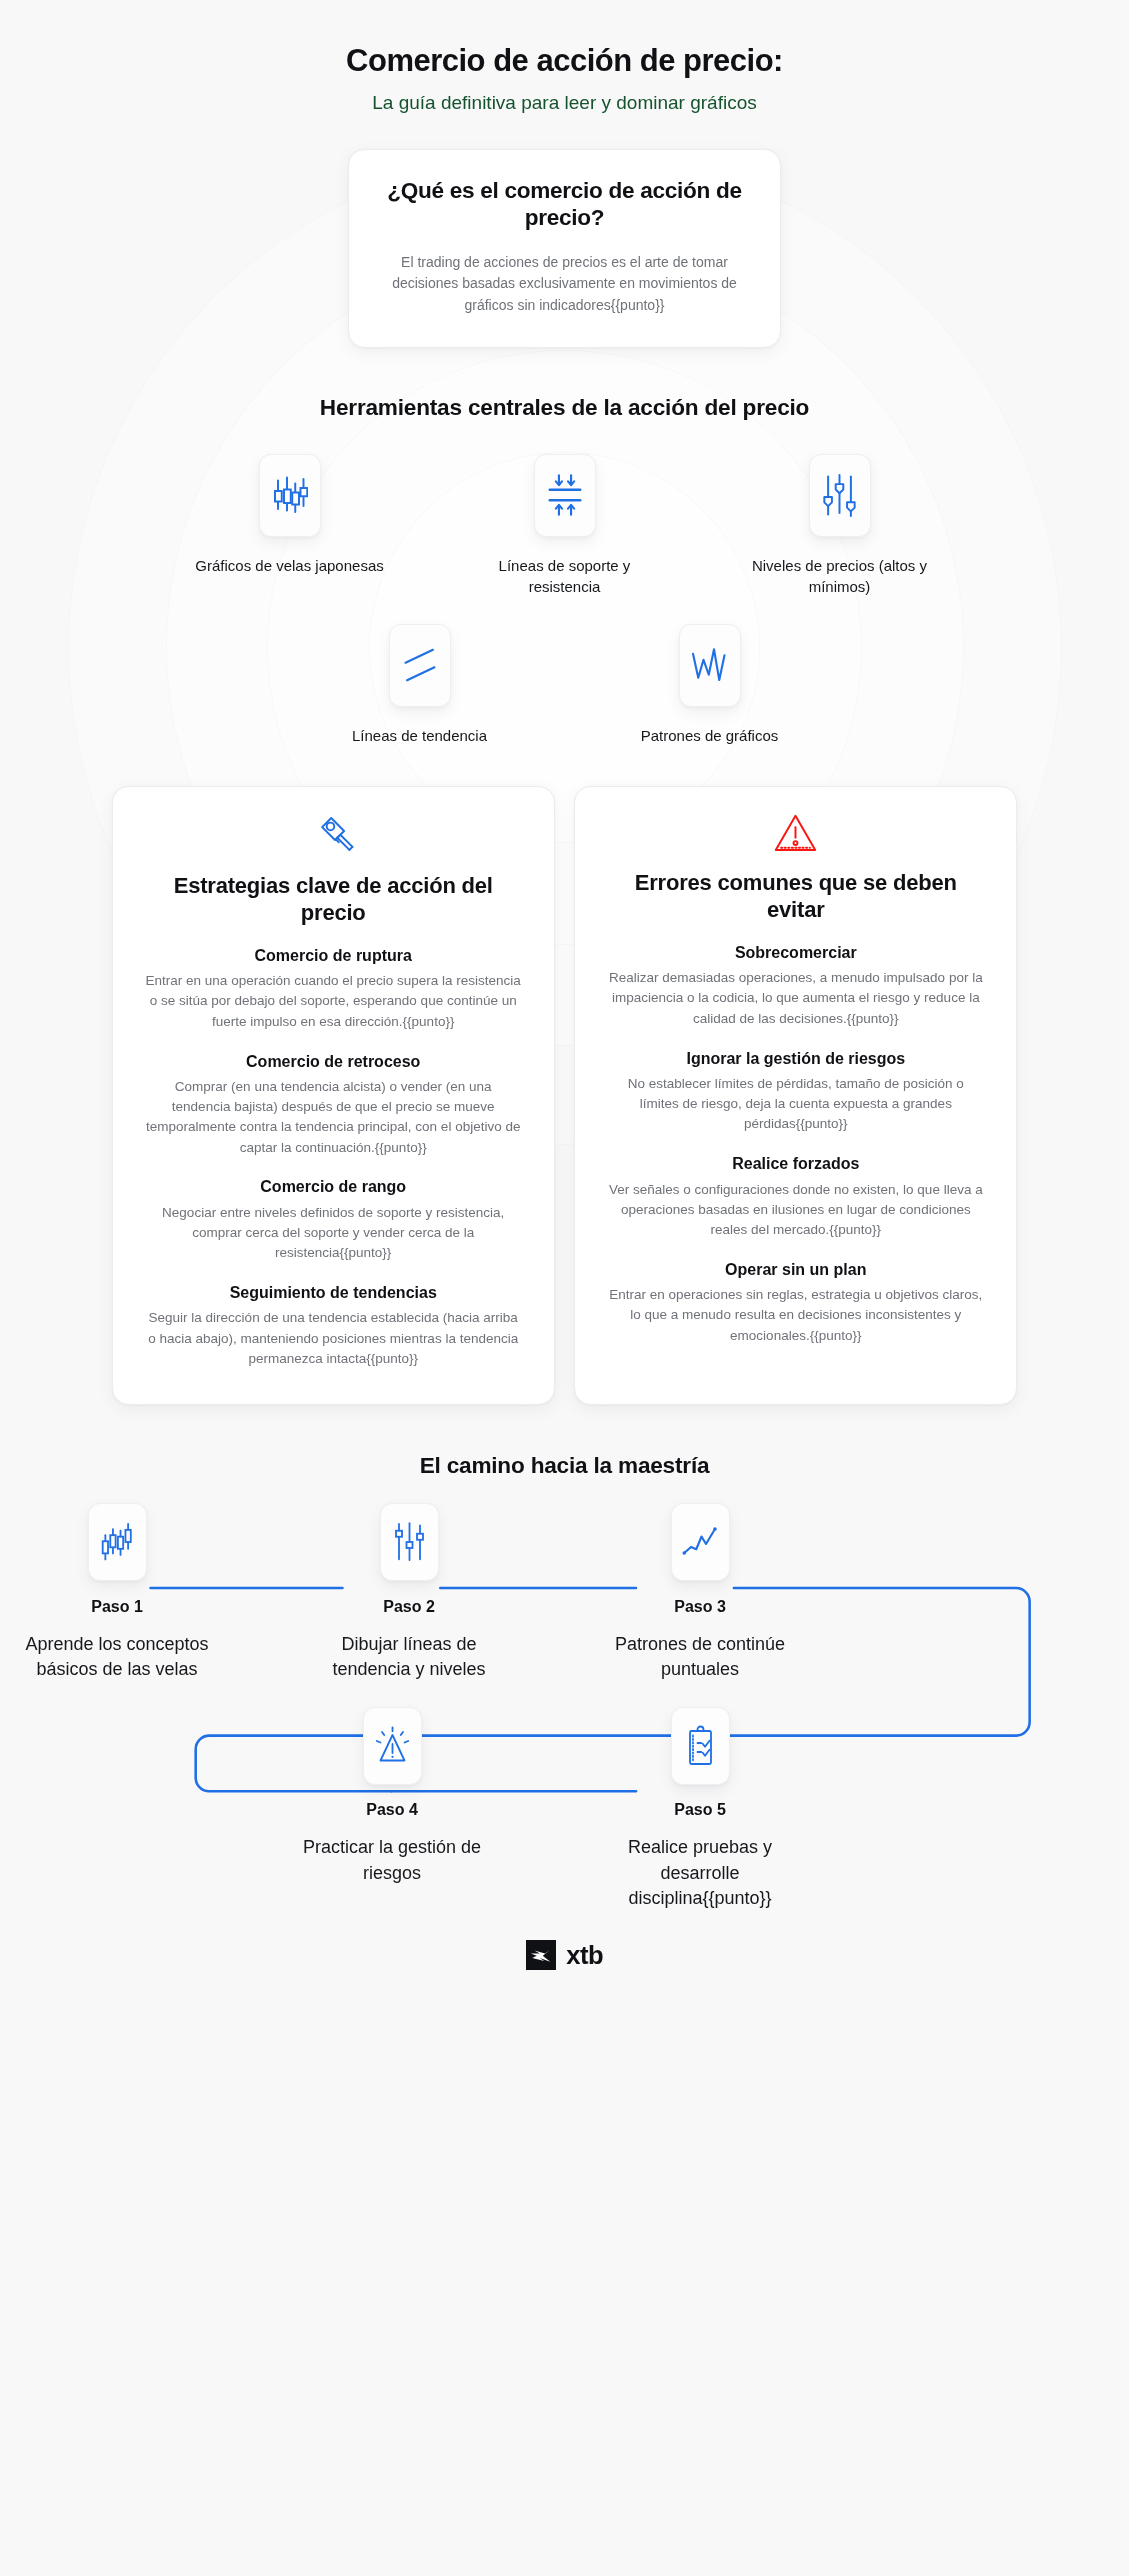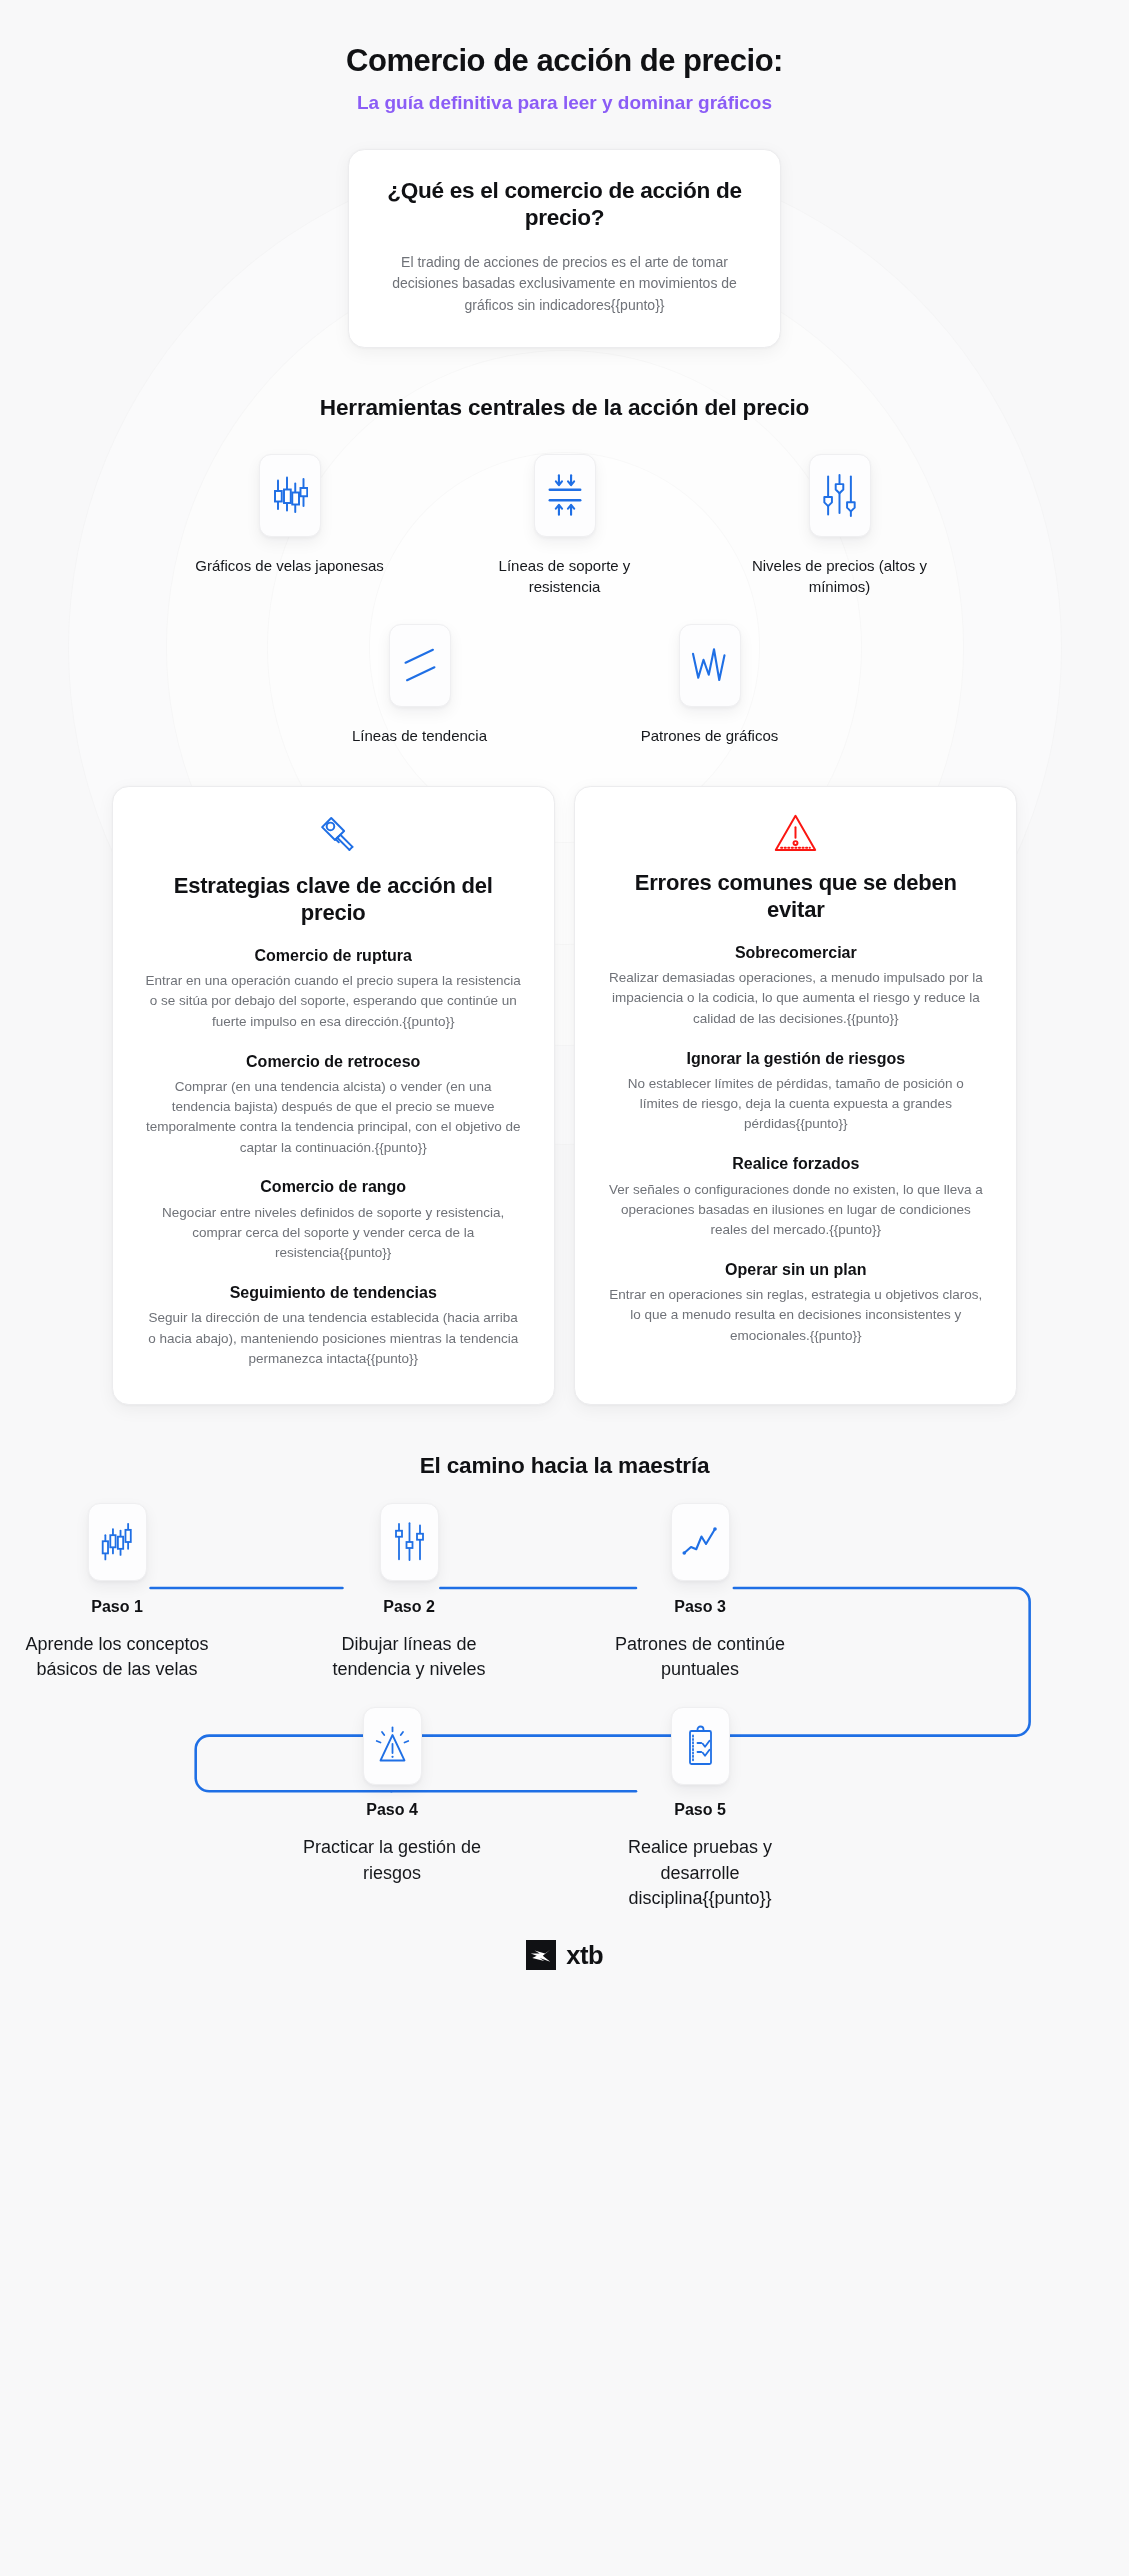--- a/index.html
+++ b/index.html
@@ -31,21 +31,21 @@
   .ring.r3 { width: 595px;  height: 595px;  left: 267px; top: 350px; }
   .ring.r4 { width: 391px;  height: 391px;  left: 369px; top: 452px; }
 
   
   .header { position: relative; z-index: 2; text-align: center; padding-top: 42px; }
   .title {
     font-size: 31px; font-weight: 700; color: #101114;
     letter-spacing: -0.5px; line-height: 1.2;
   }
   .subtitle {
-    font-size: 19px; color: #8b5cf6; font-weight: 700;
+    font-size: 19px; color: #14532d; font-weight: 400;
     margin-top: 12px; line-height: 1.3;
   }
 
   
   .card {
     background: #ffffff;
     border: 0.8px solid #ececee;
     border-radius: 16.6px;
     box-shadow: 0 4.5px 16.6px rgba(18,20,28,0.05), 0 0.8px 2.3px rgba(18,20,28,0.03);
   }

